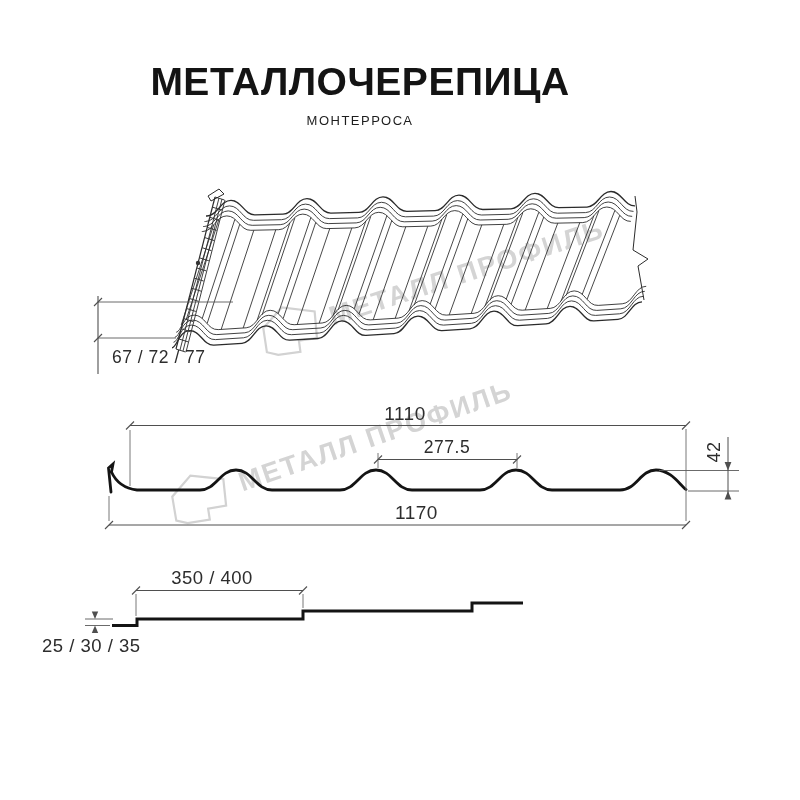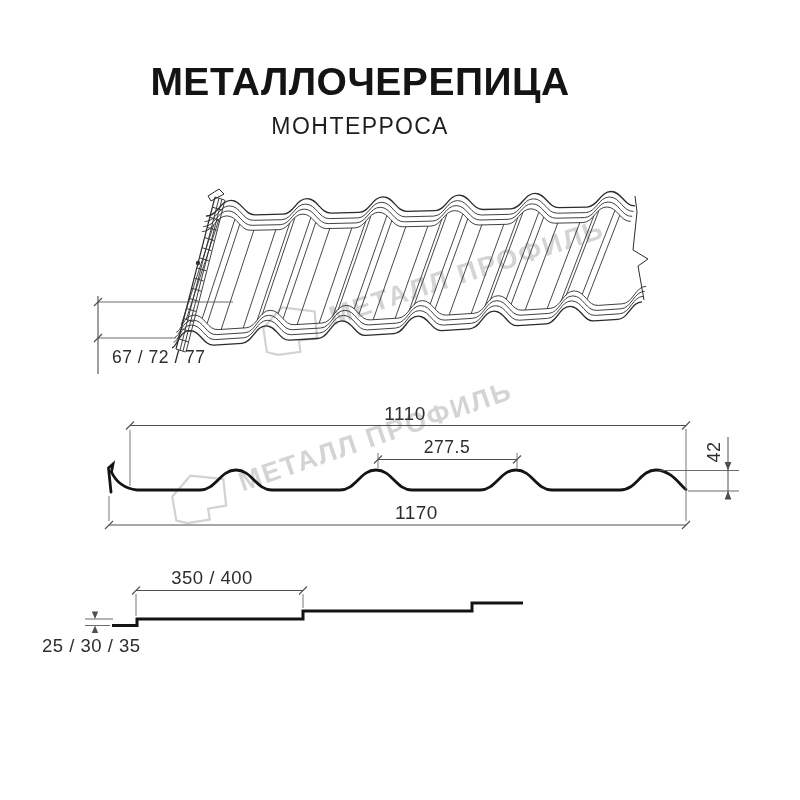--- a/index.html
+++ b/index.html
@@ -1,20 +1,20 @@
 <!DOCTYPE html>
 <html><head>
 <meta charset="utf-8">
 <style>
   html,body{margin:0;padding:0;background:#ffffff;}
   body{width:800px;height:800px;position:relative;overflow:hidden;
        font-family:"Liberation Sans", sans-serif;}
   .header{position:absolute;top:60px;left:0;width:720px;text-align:center;}
   .header h1{margin:0;font-size:39px;font-weight:800;letter-spacing:.5px;color:#141414;}
-  .header .subtitle{margin-top:9px;font-size:23px;font-weight:500;letter-spacing:1.5px;color:#1e1e1e;}
+  .header .subtitle{margin-top:9px;font-size:13px;font-weight:500;letter-spacing:1.5px;color:#1e1e1e;}
   svg{position:absolute;top:0;left:0;}
   text.dim{font-family:"Liberation Sans",sans-serif;font-size:19px;fill:#2d2d2d;letter-spacing:.5px;}
   text.dim.sm{font-size:17.5px;}
   text.wm{font-family:"Liberation Sans",sans-serif;font-weight:bold;font-size:27px;
           fill:#d4d4d4;letter-spacing:2px;}
 </style>
 </head>
 <body>
 
 <div class="header">

